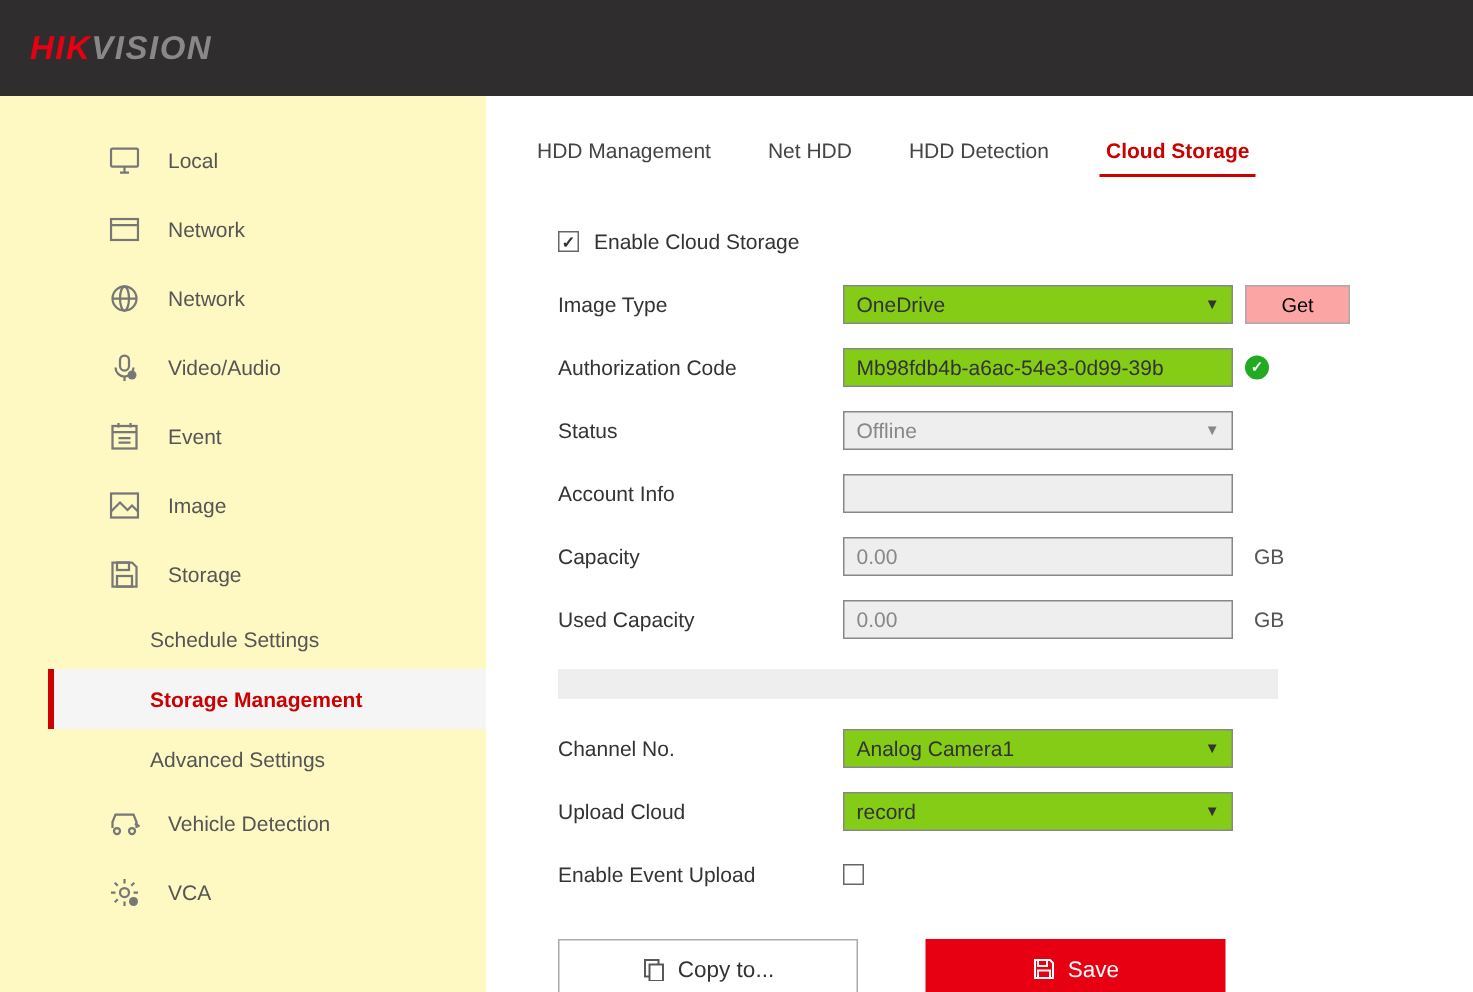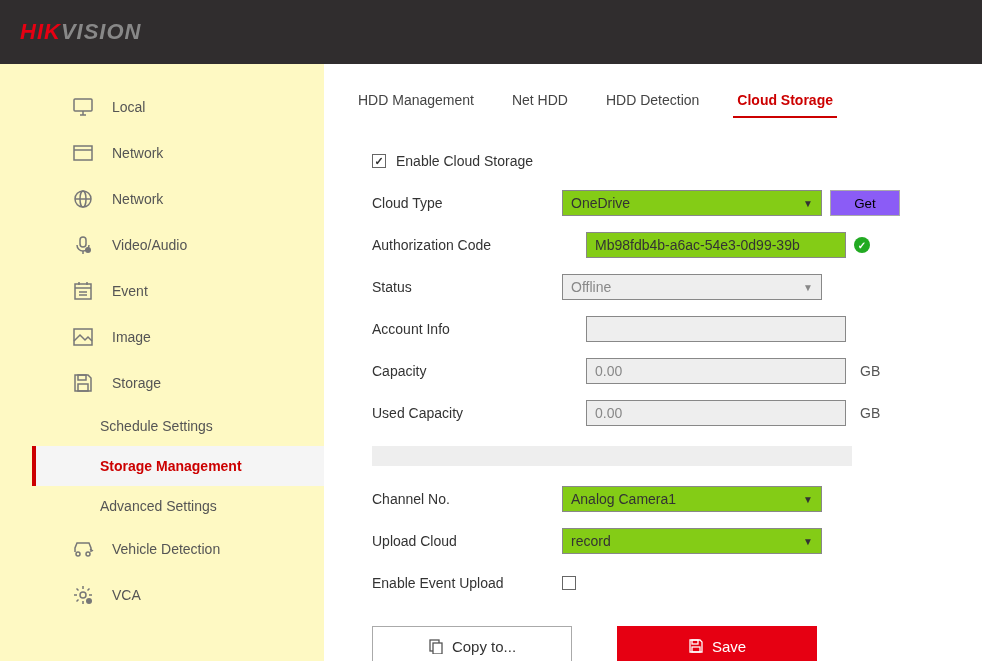--- a/index.html
+++ b/index.html
@@ -31,23 +31,23 @@
     .label { width: 190px; color: #333; }
     .field { display: flex; align-items: center; gap: 8px; }
     
     .checkbox { width: 14px; height: 14px; border: 1px solid #666; display: inline-flex; align-items: center; justify-content: center; margin-right: 10px; cursor: pointer; }
     .checkbox.checked::after { content: "✓"; font-size: 11px; color: #333; font-weight: bold; }
     
     .select, .input { width: 260px; height: 26px; border: 1px solid #888; padding: 0 8px; background: #84cc16; font-size: 14px; position: relative; }
     .select { cursor: pointer; display: flex; align-items: center; justify-content: space-between; }
     .select .caret { font-size: 10px; }
     .input.disabled, .select.disabled { background: #eee; color: #888; }
-    .input { display: flex; align-items: center; margin-left: 24px; }
-    
-    .btn-get { height: 26px; width: 70px; border: 1px solid #aaa; background: #8b5cf6; cursor: pointer; }
+    .input { display: flex; align-items: center; }
+    
+    .btn-get { height: 26px; width: 70px; border: 1px solid #aaa; background: #fca5a5; cursor: pointer; }
     .check-icon { width: 16px; height: 16px; background: #2a2; border-radius: 50%; display: flex; align-items: center; justify-content: center; color: #fff; font-size: 10px; font-weight: bold; }
     .unit { color: #555; margin-left: 6px; }
     
     .divider { height: 20px; background: #eee; margin: 20px 0 20px 0; width: 480px; }
     
     .actions { display: flex; gap: 45px; margin-top: 30px; }
     .btn { width: 200px; height: 40px; display: flex; align-items: center; justify-content: center; cursor: pointer; gap: 8px; font-size: 15px; }
     .btn-outline { border: 1px solid #aaa; background: #fff; color: #333; }
     .btn-primary { background: #e60012; color: #fff; border: none; }
     
@@ -170,21 +170,21 @@
       <div class="tab active">Cloud Storage</div>
     </div>
 
     <div class="form">
       <div class="row">
         <span class="checkbox checked"></span>
         <span>Enable Cloud Storage</span>
       </div>
 
       <div class="row">
-        <div class="label">Cloud Type</div>
+        <div class="label">Image Type</div>
         <div class="field">
           <div class="select">
             <span>OneDrive</span>
             <span class="caret">▼</span>
           </div>
           <button class="btn-get">Get</button>
         </div>
       </div>
 
       <div class="row">

